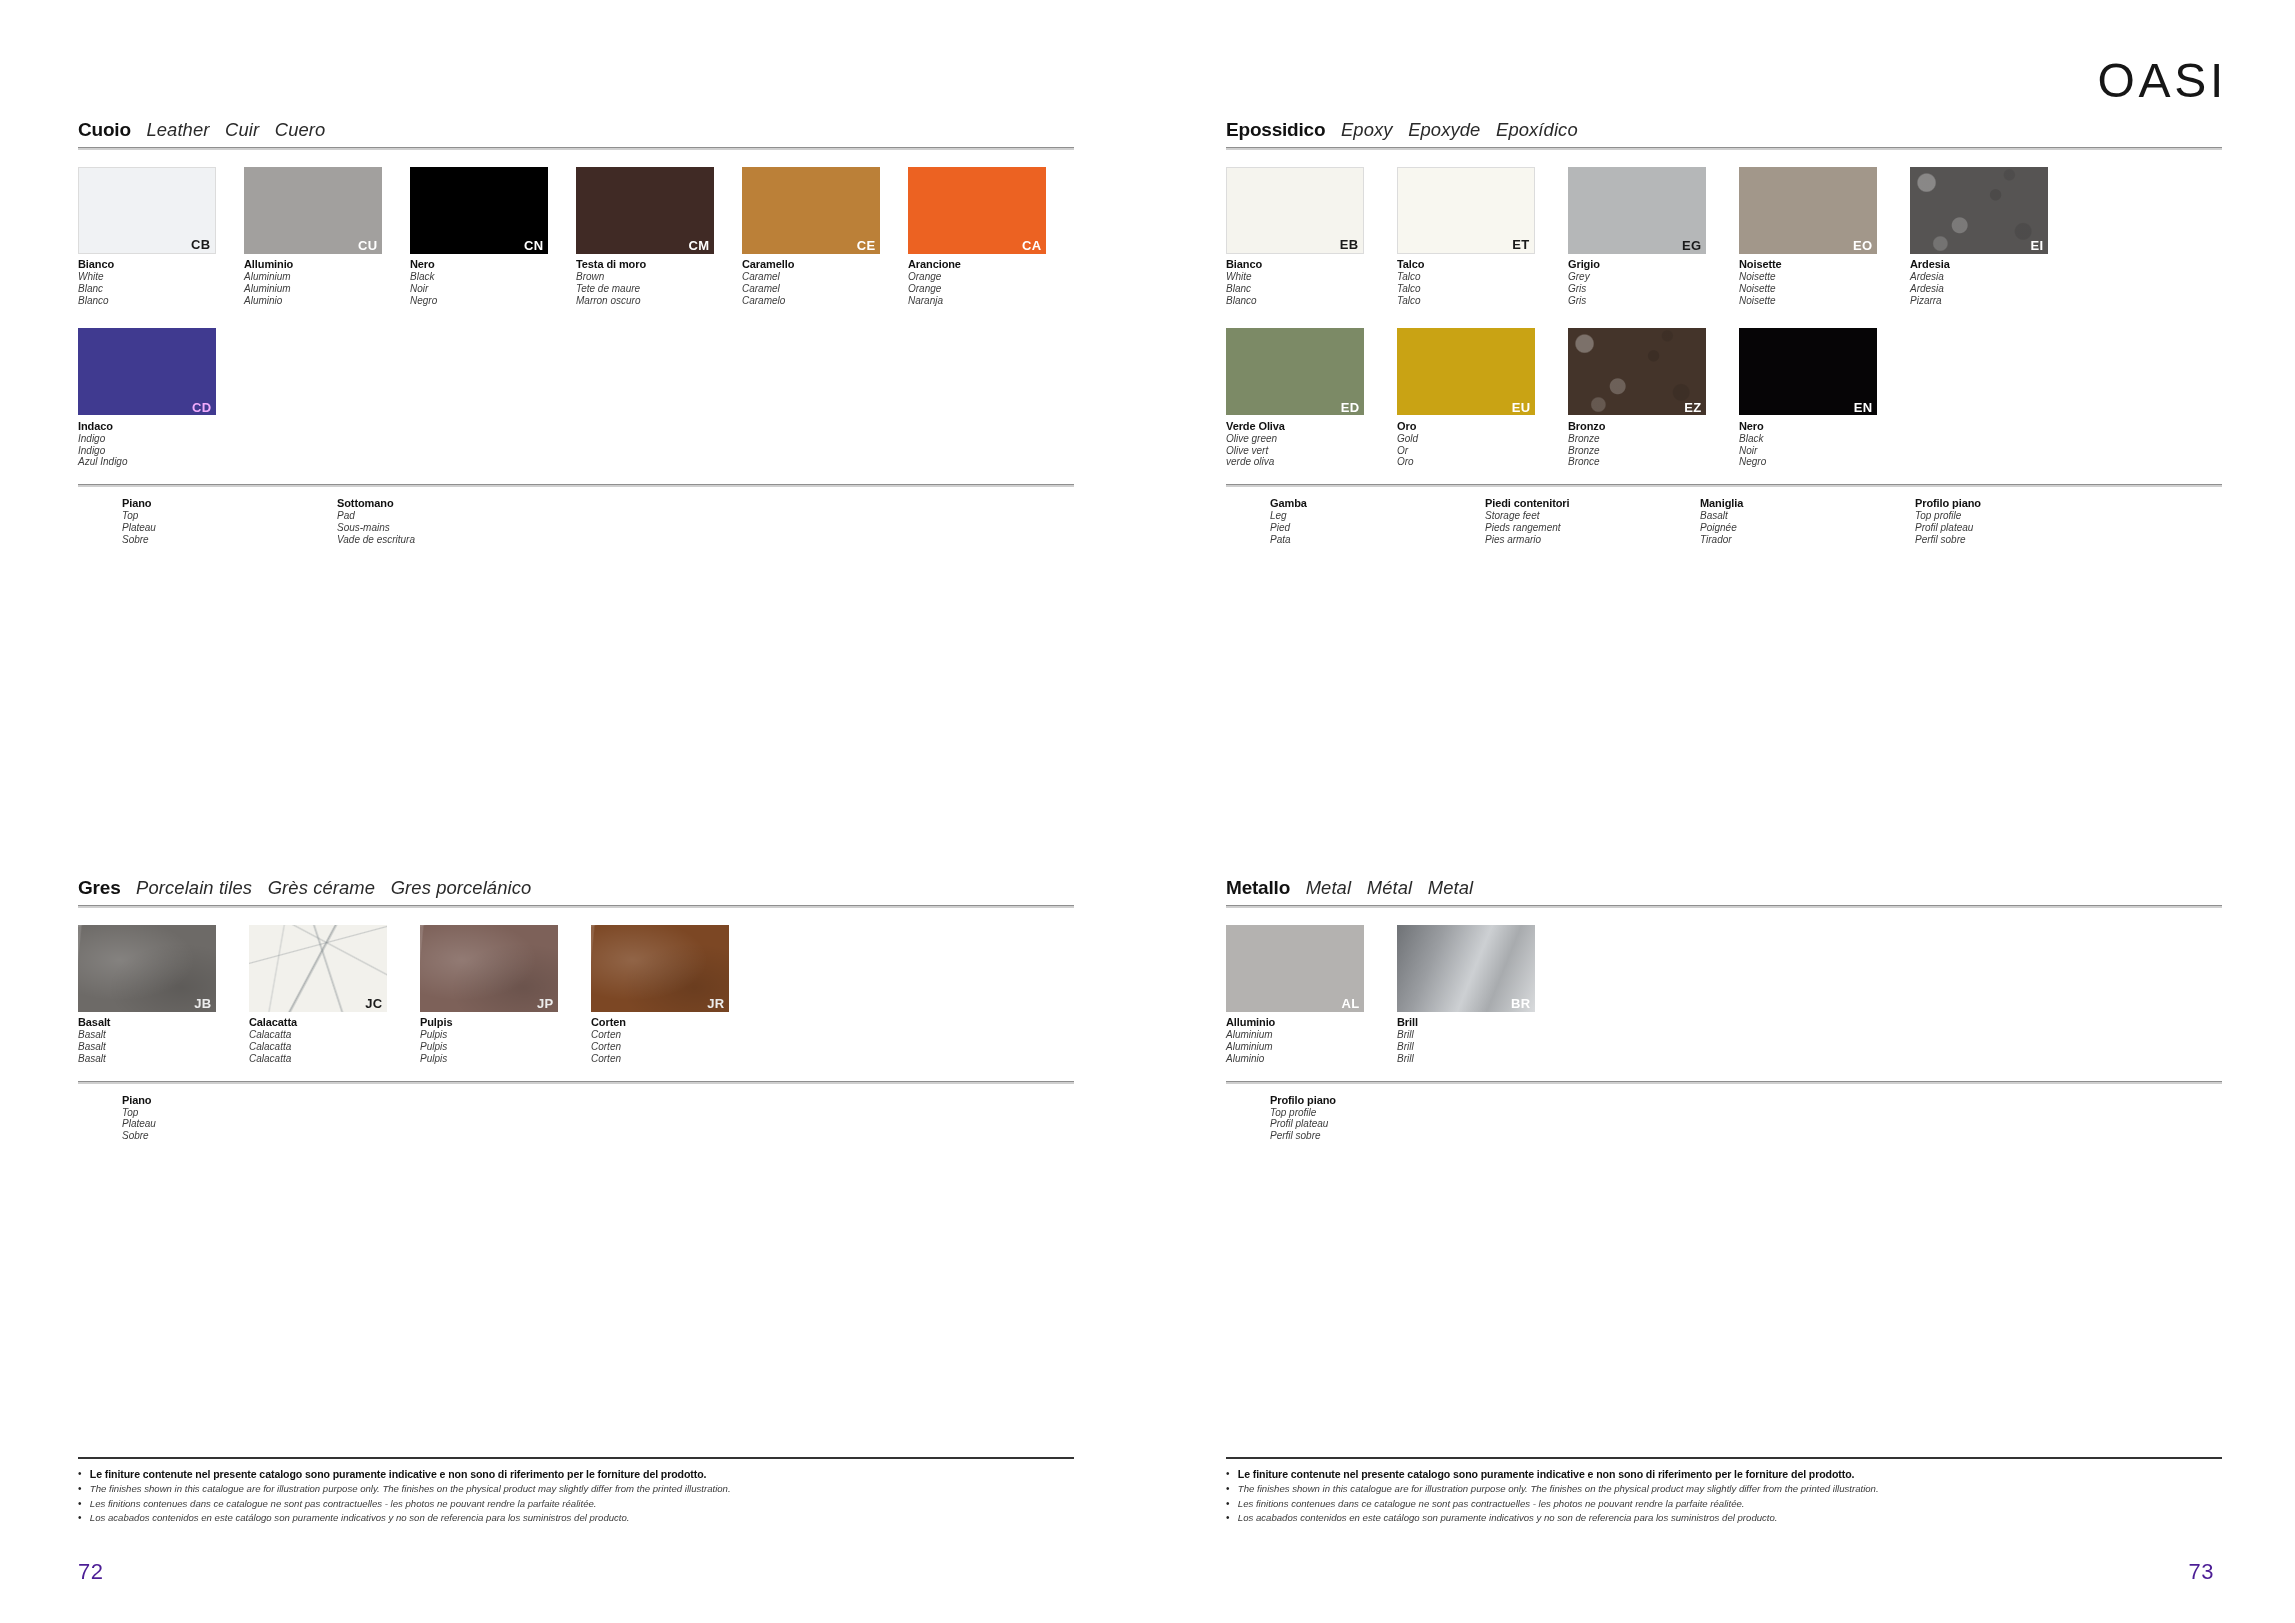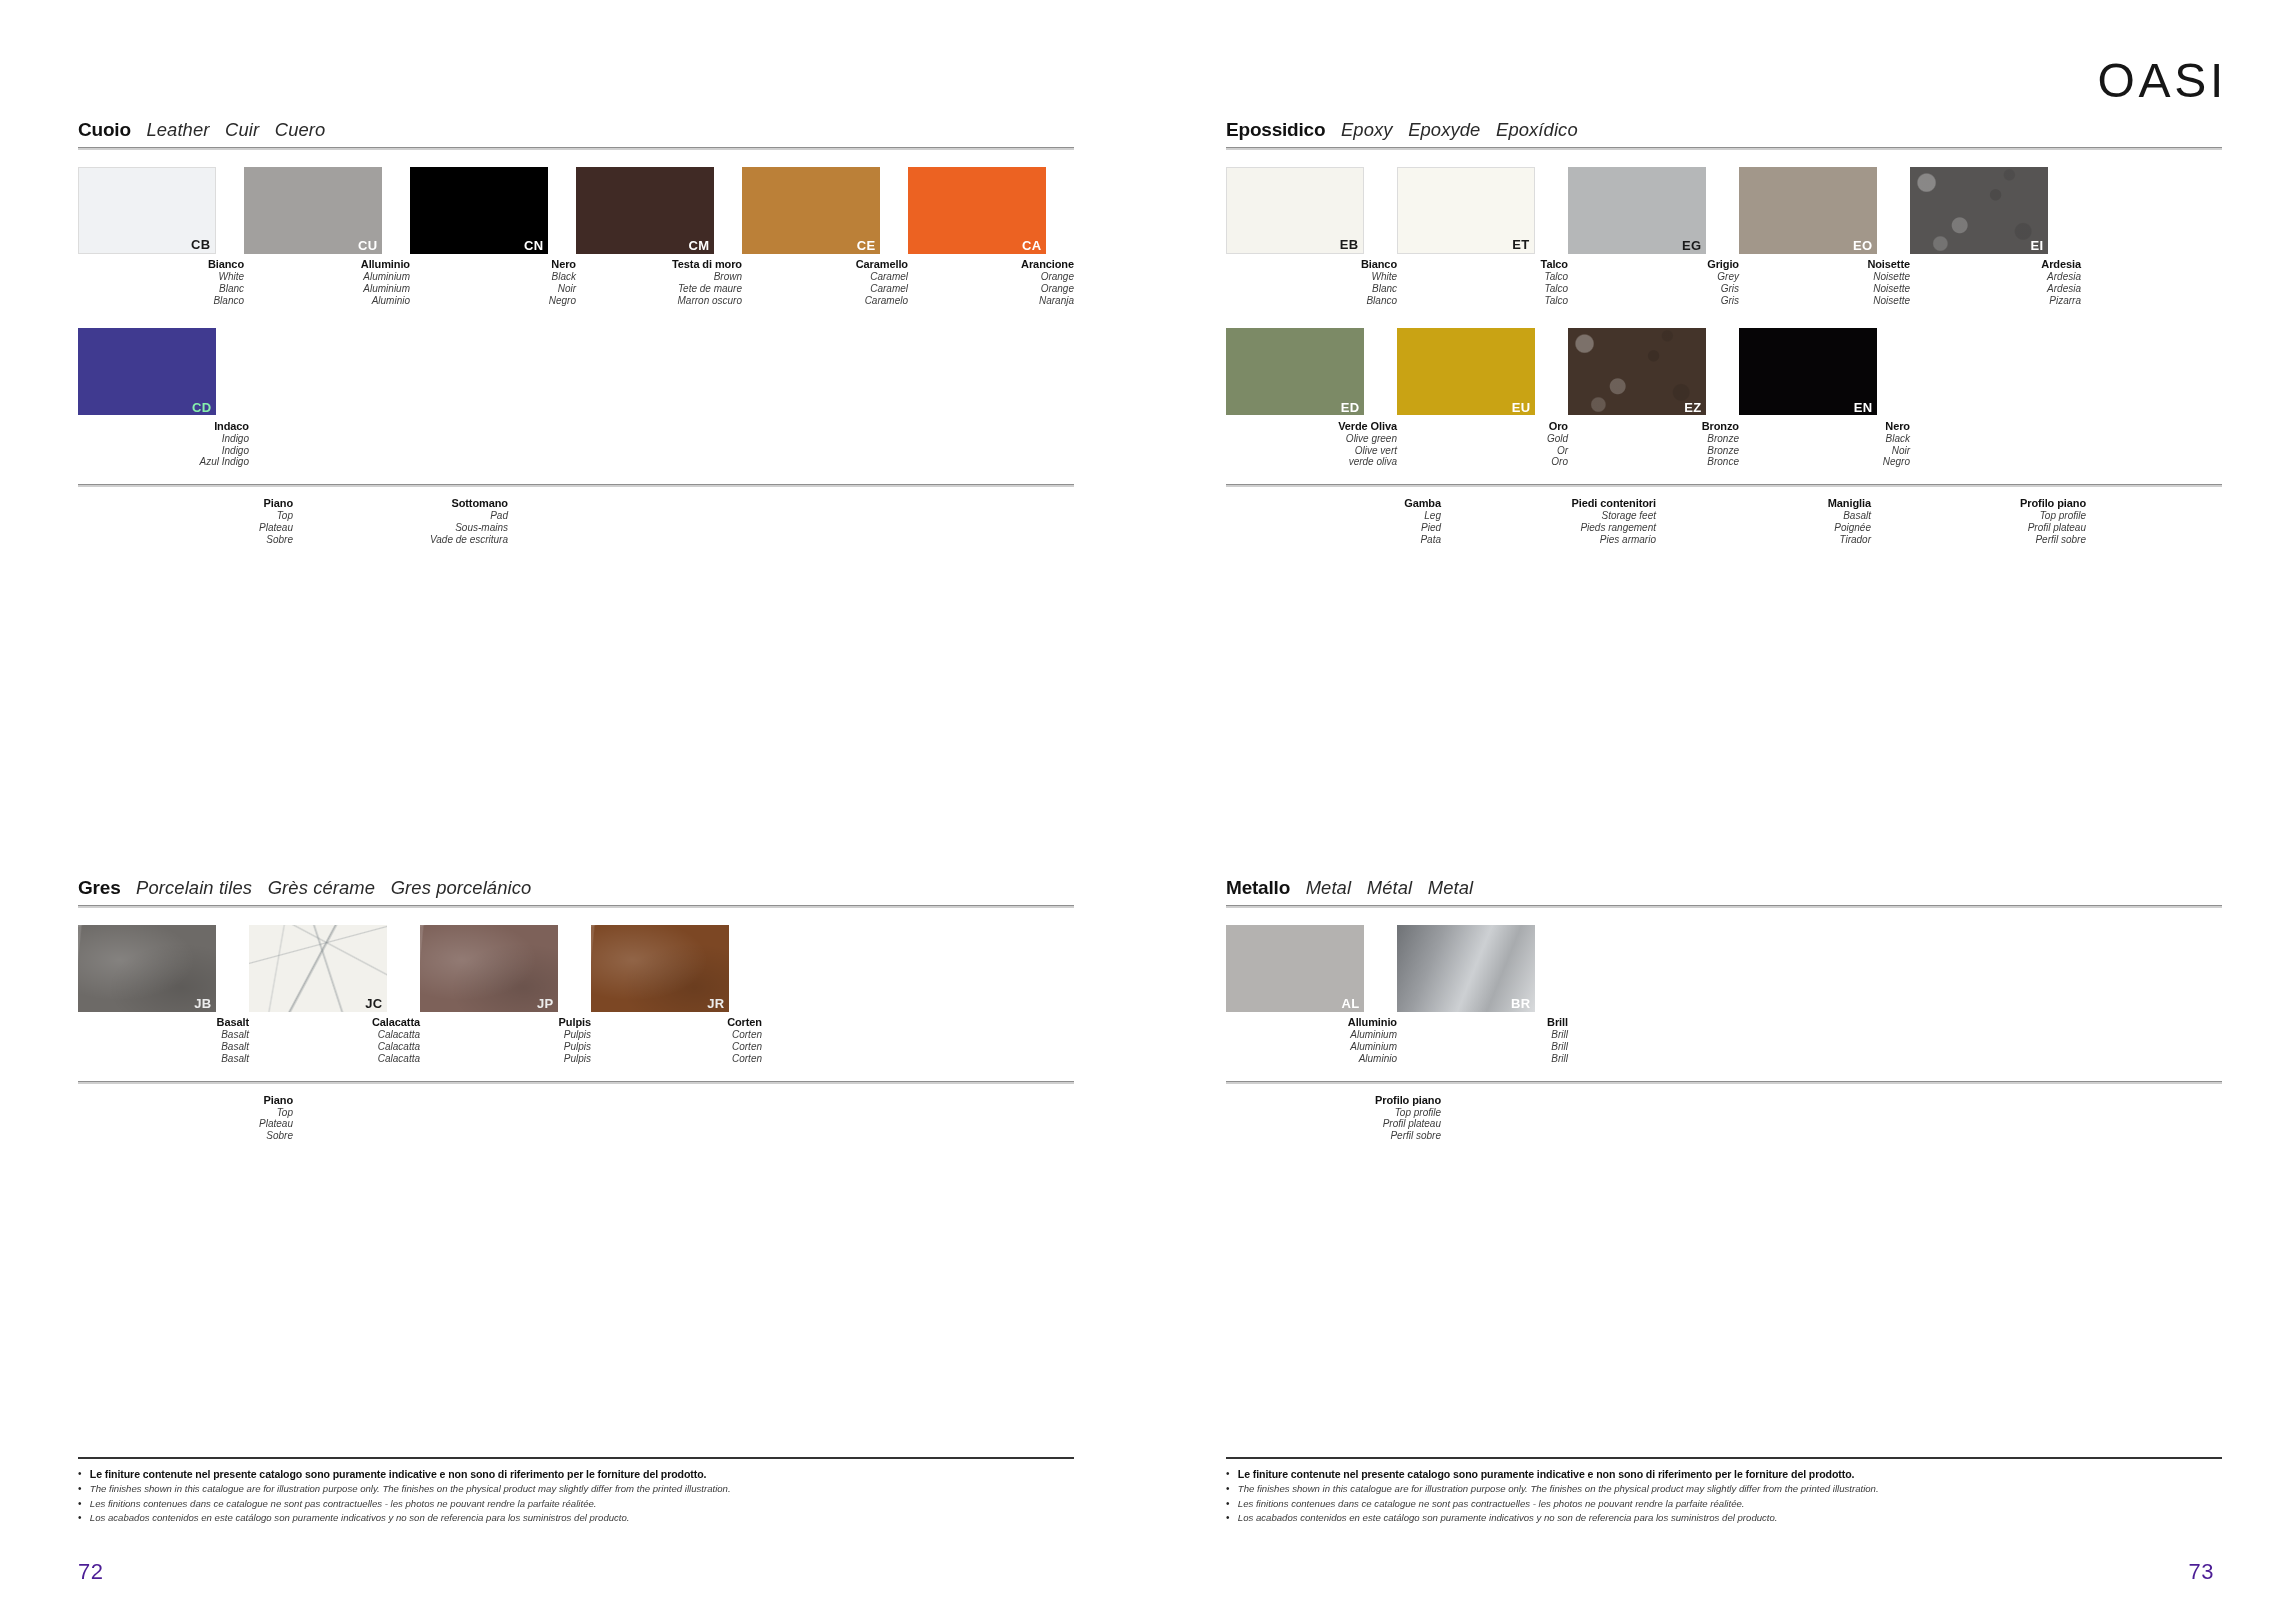--- a/index.html
+++ b/index.html
@@ -22,21 +22,21 @@
 
   
   .brand{
     position:absolute; right:69px; top:57px;
     font-family:"Liberation Sans", sans-serif;
     font-size:48px; font-weight:300; letter-spacing:3.7px;
     color:#161616; line-height:1;
   }
 
   
-  .section{ position:absolute; left:0; width:996px;text-align:right; }
+  .section{ position:absolute; left:0; width:996px; }
   .sec-head{ display:flex; align-items:baseline; gap:15.6px; padding-bottom:6.4px; }
   .sec-title{
     font-size:19px; font-weight:bold; color:#111;
     letter-spacing:-0.2px;
   }
   .sec-alt{
     font-size:18.4px; font-style:italic; font-weight:400; color:#2a2a2a;
     letter-spacing:0.1px;
   }
   .sec-rule{
@@ -202,21 +202,21 @@
                   <div class="n-it">Arancione</div>
                   <div class="n-tr">Orange</div>
                   <div class="n-tr">Orange</div>
                   <div class="n-tr">Naranja</div>
                 </div>
               </div>
             </div>
             <div class="swatch-row" style="margin-top: 22px;">
               <div class="swatch-cell">
                 <div class="swatch" style="background: rgb(64, 58, 144);">
-                  <span class="code" style="color: #86efac;">CD</span>
+                  <span class="code" style="color: #f0abfc;">CD</span>
                 </div>
                 <div class="names">
                   <div class="n-it">Indaco</div>
                   <div class="n-tr">Indigo</div>
                   <div class="n-tr">Indigo</div>
                   <div class="n-tr">Azul Indigo</div>
                 </div>
               </div>
             </div>
             <div class="legend">

